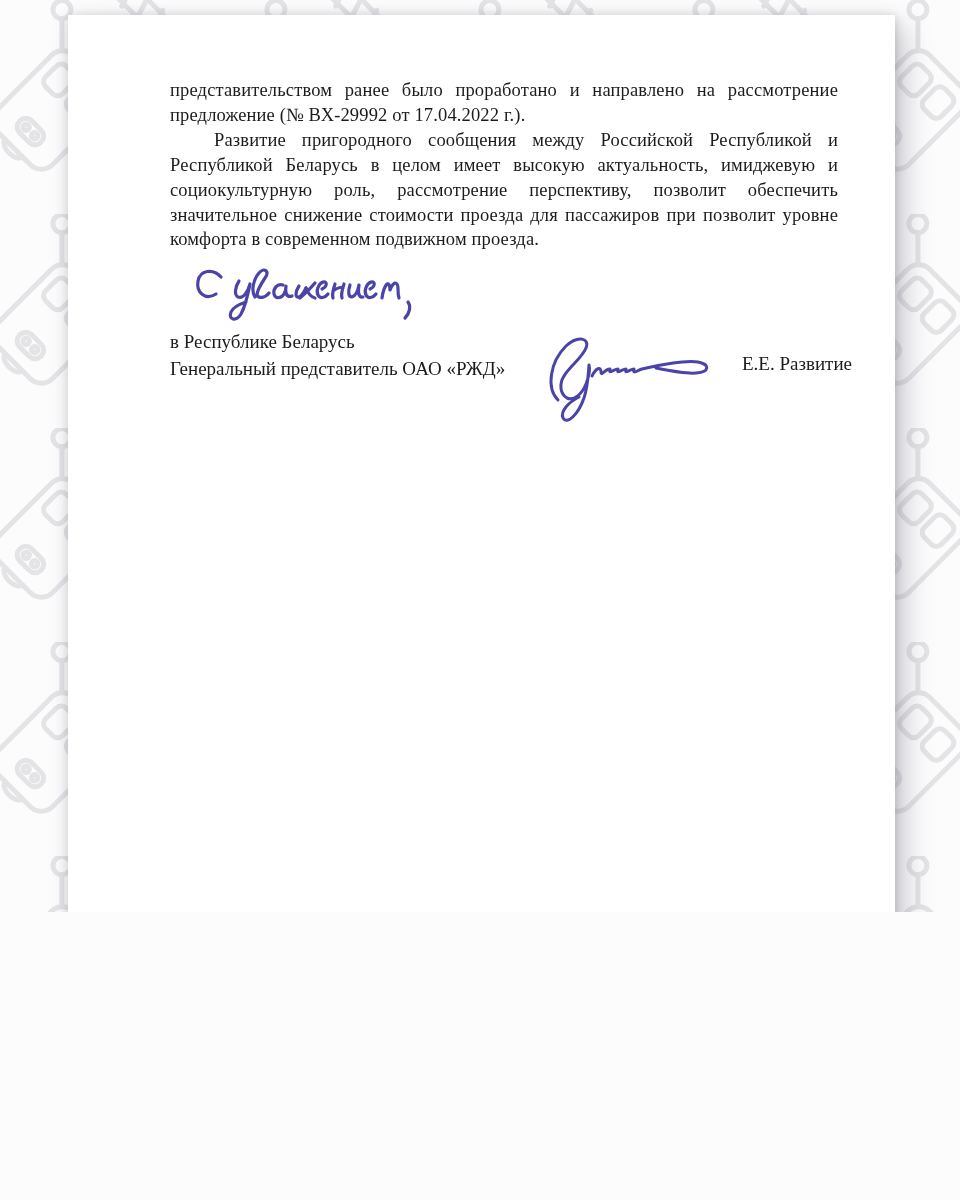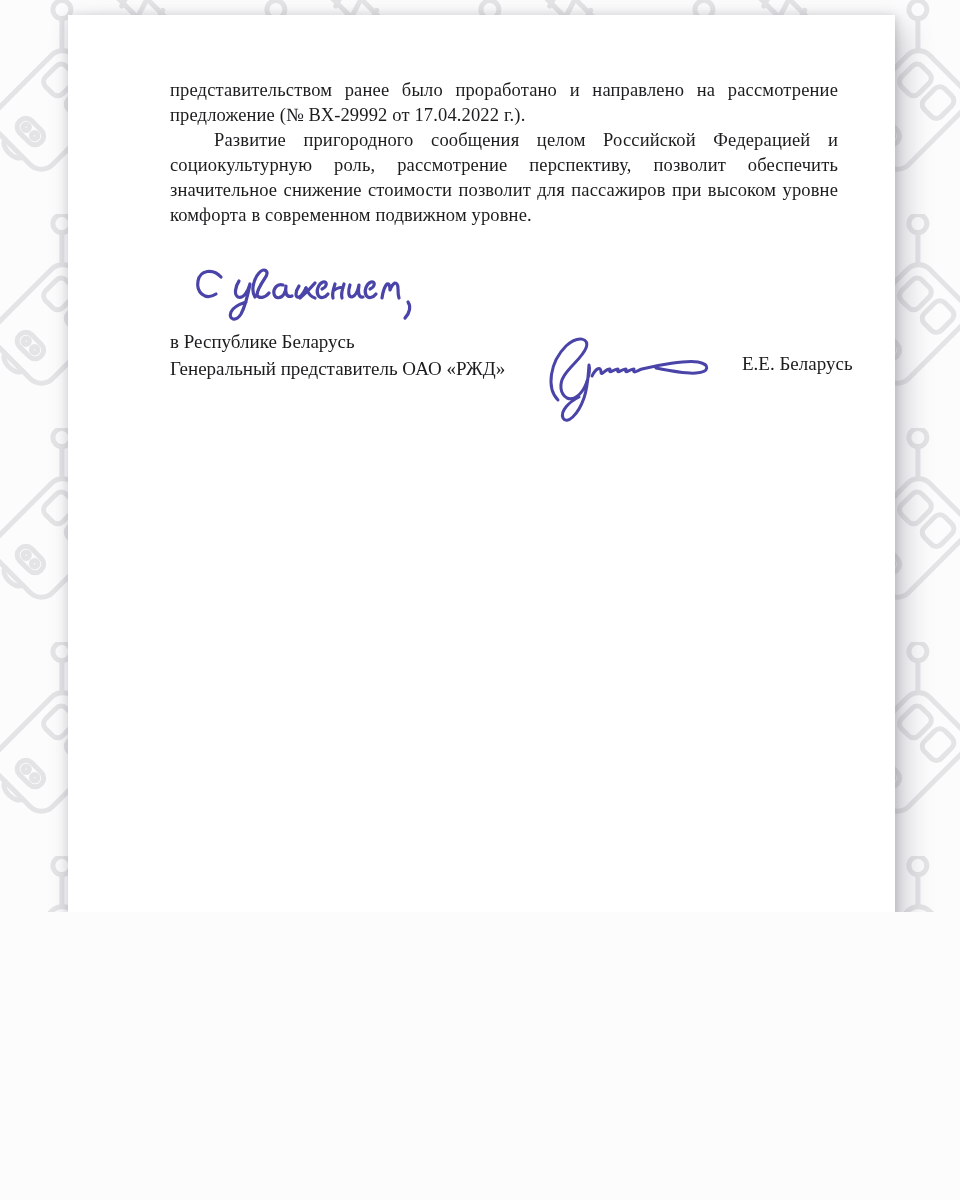--- a/index.html
+++ b/index.html
@@ -97,24 +97,25 @@
       </pattern>
     </defs>
     <rect x="0" y="0" width="960" height="1200" fill="url(#wmtile)"></rect>
   </svg>
 
   <div class="paper">
 
     <div class="textblock">
       <div class="line just">представительством ранее было проработано и направлено на рассмотрение</div>
       <div class="line left">предложение (№ ВХ-29992 от 17.04.2022 г.).</div>
-      <div class="line just indent">Развитие пригородного сообщения целом Российской Федерацией и</div>
+      <div class="line just indent">Развитие пригородного сообщения между Российской Республикой и</div>
+      <div class="line just">Республикой Беларусь в целом имеет высокую актуальность, имиджевую и</div>
       <div class="line just">социокультурную роль, рассмотрение перспективу, позволит обеспечить</div>
-      <div class="line just">значительное снижение стоимости позволит для пассажиров при высоком уровне</div>
-      <div class="line left">комфорта в современном подвижном уровне.</div>
+      <div class="line just">значительное снижение стоимости проезда для пассажиров при позволит уровне</div>
+      <div class="line left">комфорта в современном подвижном проезда.</div>
     </div>
 
     <svg class="closing-svg ink" viewBox="0 0 250 72" role="img" aria-label="С уважением,">
       <g stroke-width="3.2">
         <path d="M 30 16 C 22 7, 9 9, 7 20 C 5 31, 14 40, 25 33"></path>
         <path d="M 48 20 C 44 26, 43 34, 47 36 C 52 38, 57 31, 59 23 C 57 33, 55 44, 50 53 C 45 61, 37 59, 40 51 C 42 46, 49 43, 55 41"></path>
         <path d="M 64 36 C 60 30, 62 19, 68 12 C 73 6, 79 10, 74 17 C 70 23, 66 29, 66 34 C 68 38, 74 37, 78 32"></path>
         <path d="M 92 24 C 86 22, 82 28, 83 33 C 84 38, 90 38, 93 33 C 95 30, 95 26, 95 25 C 94 31, 95 37, 101 35"></path>
         <path d="M 108 25 C 104 31, 104 37, 108 36 C 111 35, 113 31, 115 27"></path>
         <path d="M 115 27 C 117 32, 120 36, 124 37 M 124 22 C 119 28, 114 33, 109 37"></path>
@@ -132,16 +133,16 @@
       <div>Генеральный представитель ОАО «РЖД»</div>
     </div>
 
     <svg class="signature-svg ink" viewBox="0 0 185 105" role="img" aria-label="Е.Е. Буренко">
       <g stroke-width="3">
         <path d="M 18 72 C 6 60, 10 34, 26 18 C 38 7, 50 10, 46 20 C 42 30, 30 38, 24 48 C 19 56, 20 66, 27 70 C 34 73, 42 66, 46 56 C 49 48, 50 40, 49 37 C 48 48, 48 58, 44 70 C 38 87, 27 97, 23 90 C 20 83, 29 74, 39 69"></path>
         <path d="M 52 48 C 56 40, 61 38, 61 44 C 61 49, 66 40, 70 41 C 68 47, 74 41, 78 41 C 76 47, 82 41, 86 41 C 84 47, 90 41, 94 41 C 92 47, 98 42, 102 41 C 118 37, 146 32, 158 34 C 170 36, 170 44, 156 45 C 146 46, 126 42, 116 40"></path>
       </g>
     </svg>
 
-    <div class="signer-name">Е.Е. Беларусь</div>
+    <div class="signer-name">Е.Е. Развитие</div>
 
   </div>
 </div>
 
 </body></html>

